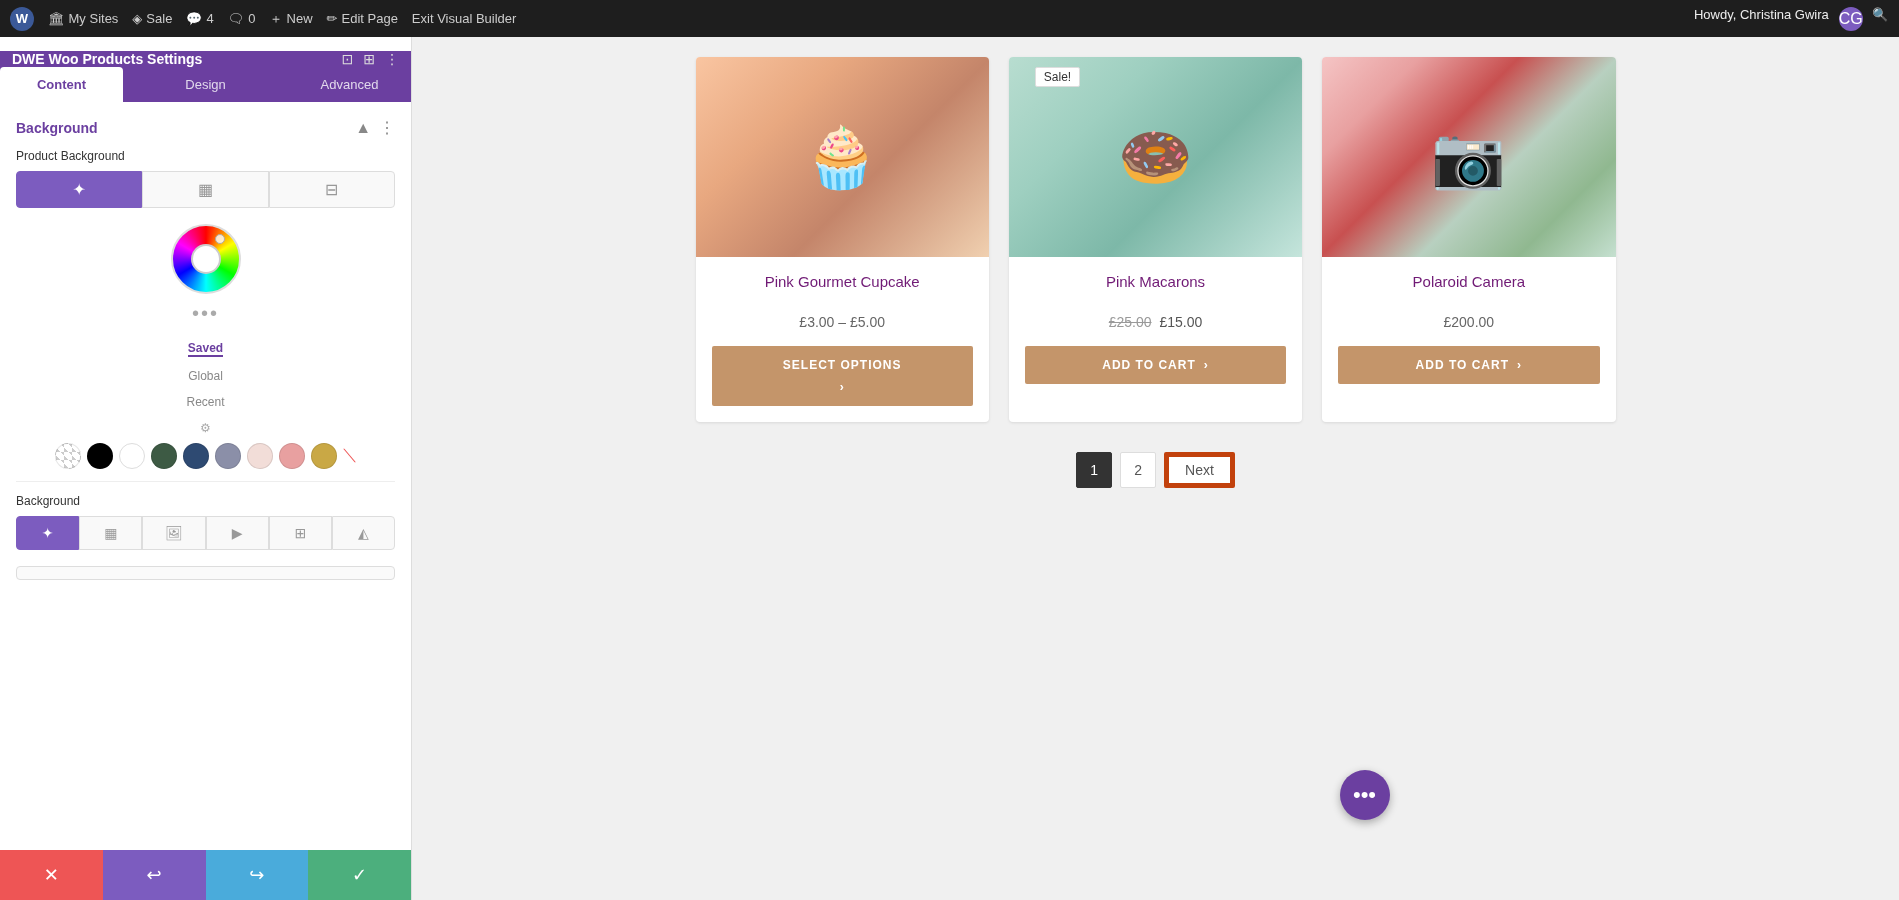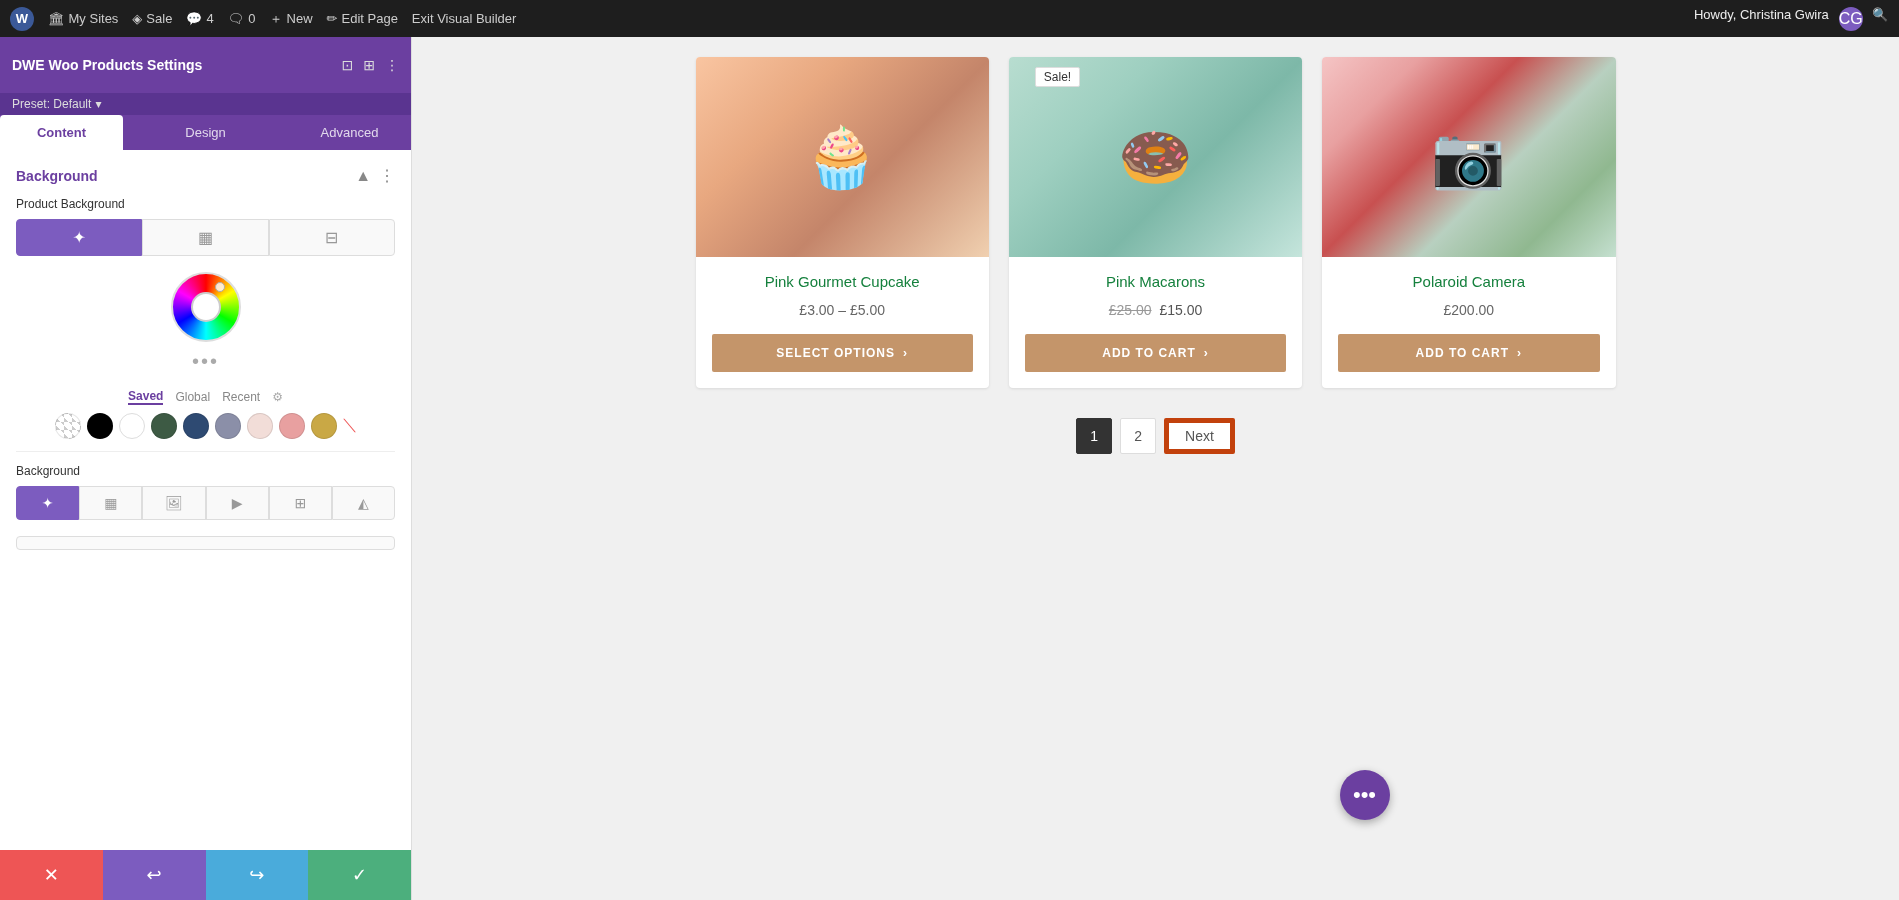--- a/index.html
+++ b/index.html
@@ -31,24 +31,25 @@
       width: 412px;
       background: #fff;
       flex-shrink: 0;
       display: flex;
       flex-direction: column;
       border-right: 1px solid #ddd;
     }
     .panel-header {
       background: #6b3fa0;
       color: white;
-      padding: 20px 12px;
+      padding: 0 12px;
       display: flex;
       align-items: center;
       justify-content: space-between;
+      margin-top: 14px;
     }
     .panel-title { font-size: 14px; font-weight: 600; }
     .panel-icons { display: flex; gap: 10px; }
     .panel-icon-btn { color: #ddd; cursor: pointer; font-size: 14px; }
     .preset-bar { background: #5a3490; padding: 4px 12px; font-size: 12px; color: #ddd; cursor: pointer; display: flex; align-items: center; gap: 4px; }
 
     
     .tabs { display: flex; background: #6b3fa0; gap: 21px; }
     .tab {
       flex: 1;
@@ -118,21 +119,21 @@
       top: 8px; right: 14px;
       width: 10px; height: 10px;
       border-radius: 50%;
       background: rgba(255,255,255,0.8);
       border: 1px solid #aaa;
     }
     .more-dots { color: #aaa; font-size: 20px; letter-spacing: 2px; cursor: pointer; }
 
     
     .swatches-section { width: 100%; }
-    .swatches-tabs { display: flex; gap: 12px; margin-bottom: 8px; align-items: center; justify-content: center; }
+    .swatches-tabs { display: flex; gap: 12px; margin-bottom: 8px; align-items: center; justify-content: center; flex-direction: column; }
     .swatch-tab { font-size: 12px; color: #888; cursor: pointer; }
     .swatch-tab.active { color: #6b3fa0; font-weight: 600; border-bottom: 2px solid #6b3fa0; }
     .gear-btn { color: #aaa; cursor: pointer; font-size: 12px; }
     .swatches-row { display: flex; gap: 6px; align-items: center; justify-content: center; }
     .swatch {
       width: 26px; height: 26px;
       border-radius: 50%;
       cursor: pointer;
       border: 1px solid rgba(0,0,0,0.1);
     }
@@ -257,22 +258,22 @@
     .product-info {
       padding: 16px;
       text-align: center;
       flex: 1;
       display: flex;
       flex-direction: column;
       align-items: center;
     }
     .product-name {
       font-size: 15px;
-      color: #15803d;
-      margin-bottom: 12px;
+      color: #701a75;
+      margin-bottom: 24px;
     }
     .product-price {
       font-size: 14px;
       color: #666;
       margin-bottom: 16px;
     }
     .price-old {
       text-decoration: line-through;
       color: #999;
       margin-right: 4px;
@@ -302,20 +303,21 @@
       padding: 12px 20px;
       font-size: 12px;
       font-weight: 600;
       letter-spacing: 1px;
       cursor: pointer;
       border-radius: 2px;
       display: flex;
       align-items: center;
       justify-content: center;
       gap: 8px;
+      flex-direction: column;
     }
 
     
     .pagination {
       display: flex;
       align-items: center;
       gap: 8px;
       margin-bottom: 30px;
     }
     .page-btn {
@@ -416,24 +418,20 @@
 
   <div class="left-panel">
     <div class="panel-header">
       <span class="panel-title">DWE Woo Products Settings</span>
       <div class="panel-icons">
         <span class="panel-icon-btn">⊡</span>
         <span class="panel-icon-btn">⊞</span>
         <span class="panel-icon-btn">⋮</span>
       </div>
     </div>
-    <div class="preset-bar">
-      <span>Preset: Default</span>
-      <span>▾</span>
-    </div>
     <div class="tabs">
       <div class="tab active">Content</div>
       <div class="tab">Design</div>
       <div class="tab">Advanced</div>
     </div>
 
     <div class="panel-content">
 
       <div class="section-header">
         <span class="section-title">Background</span>

